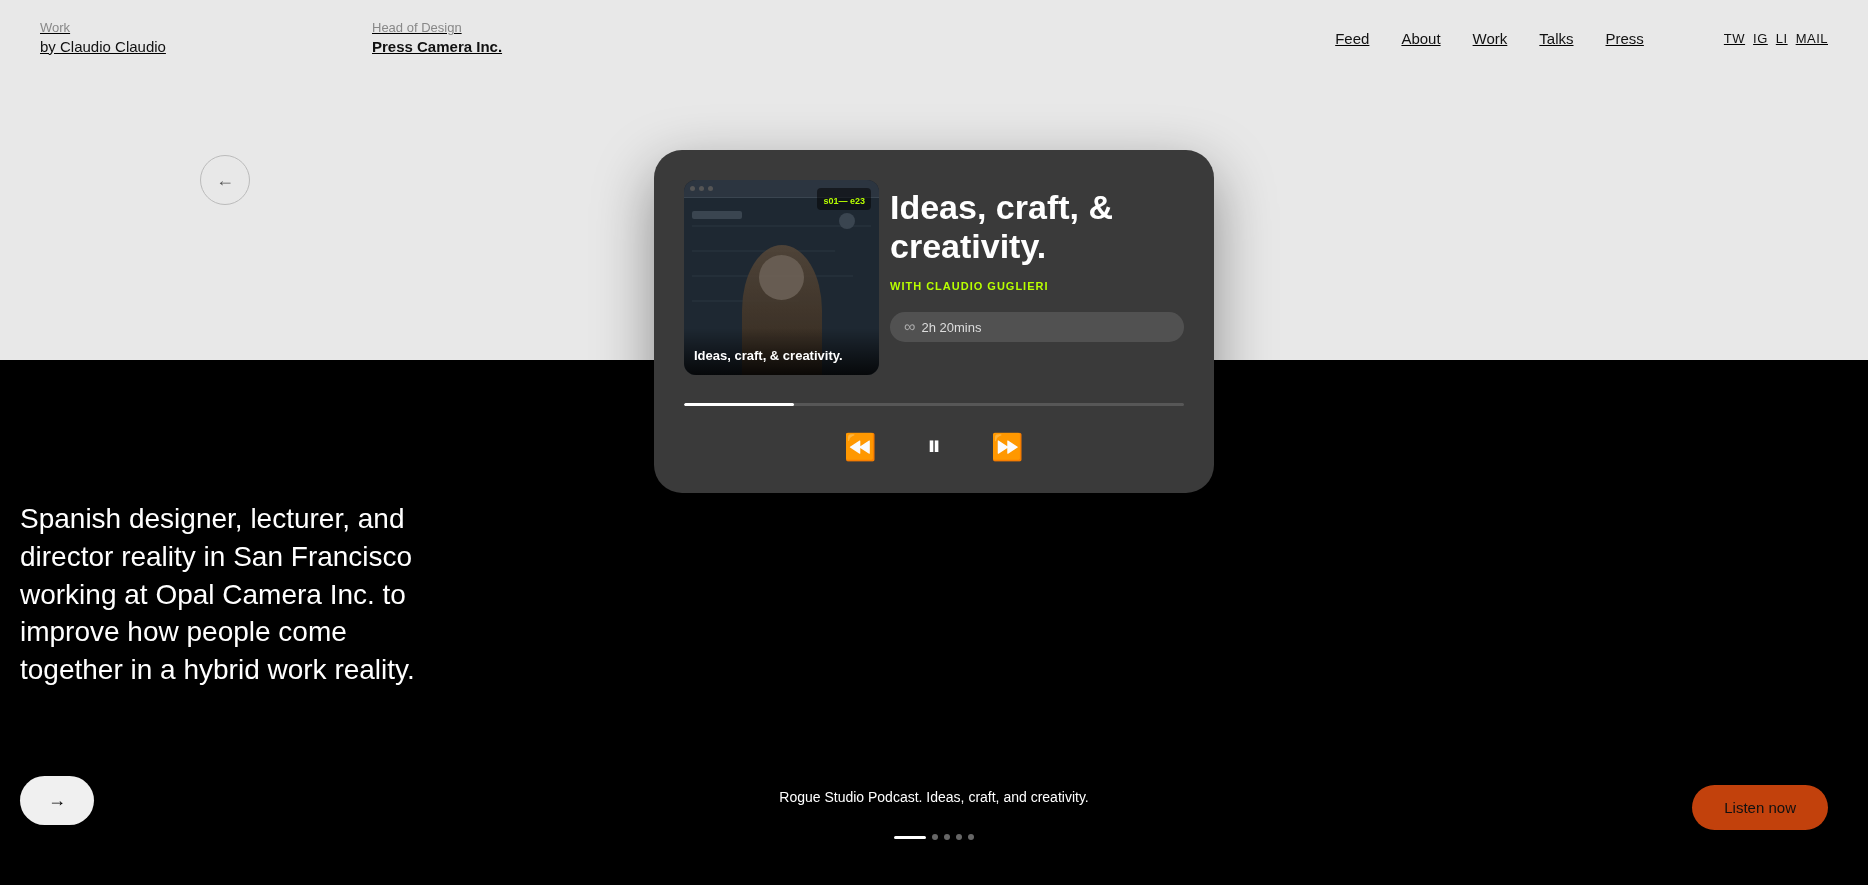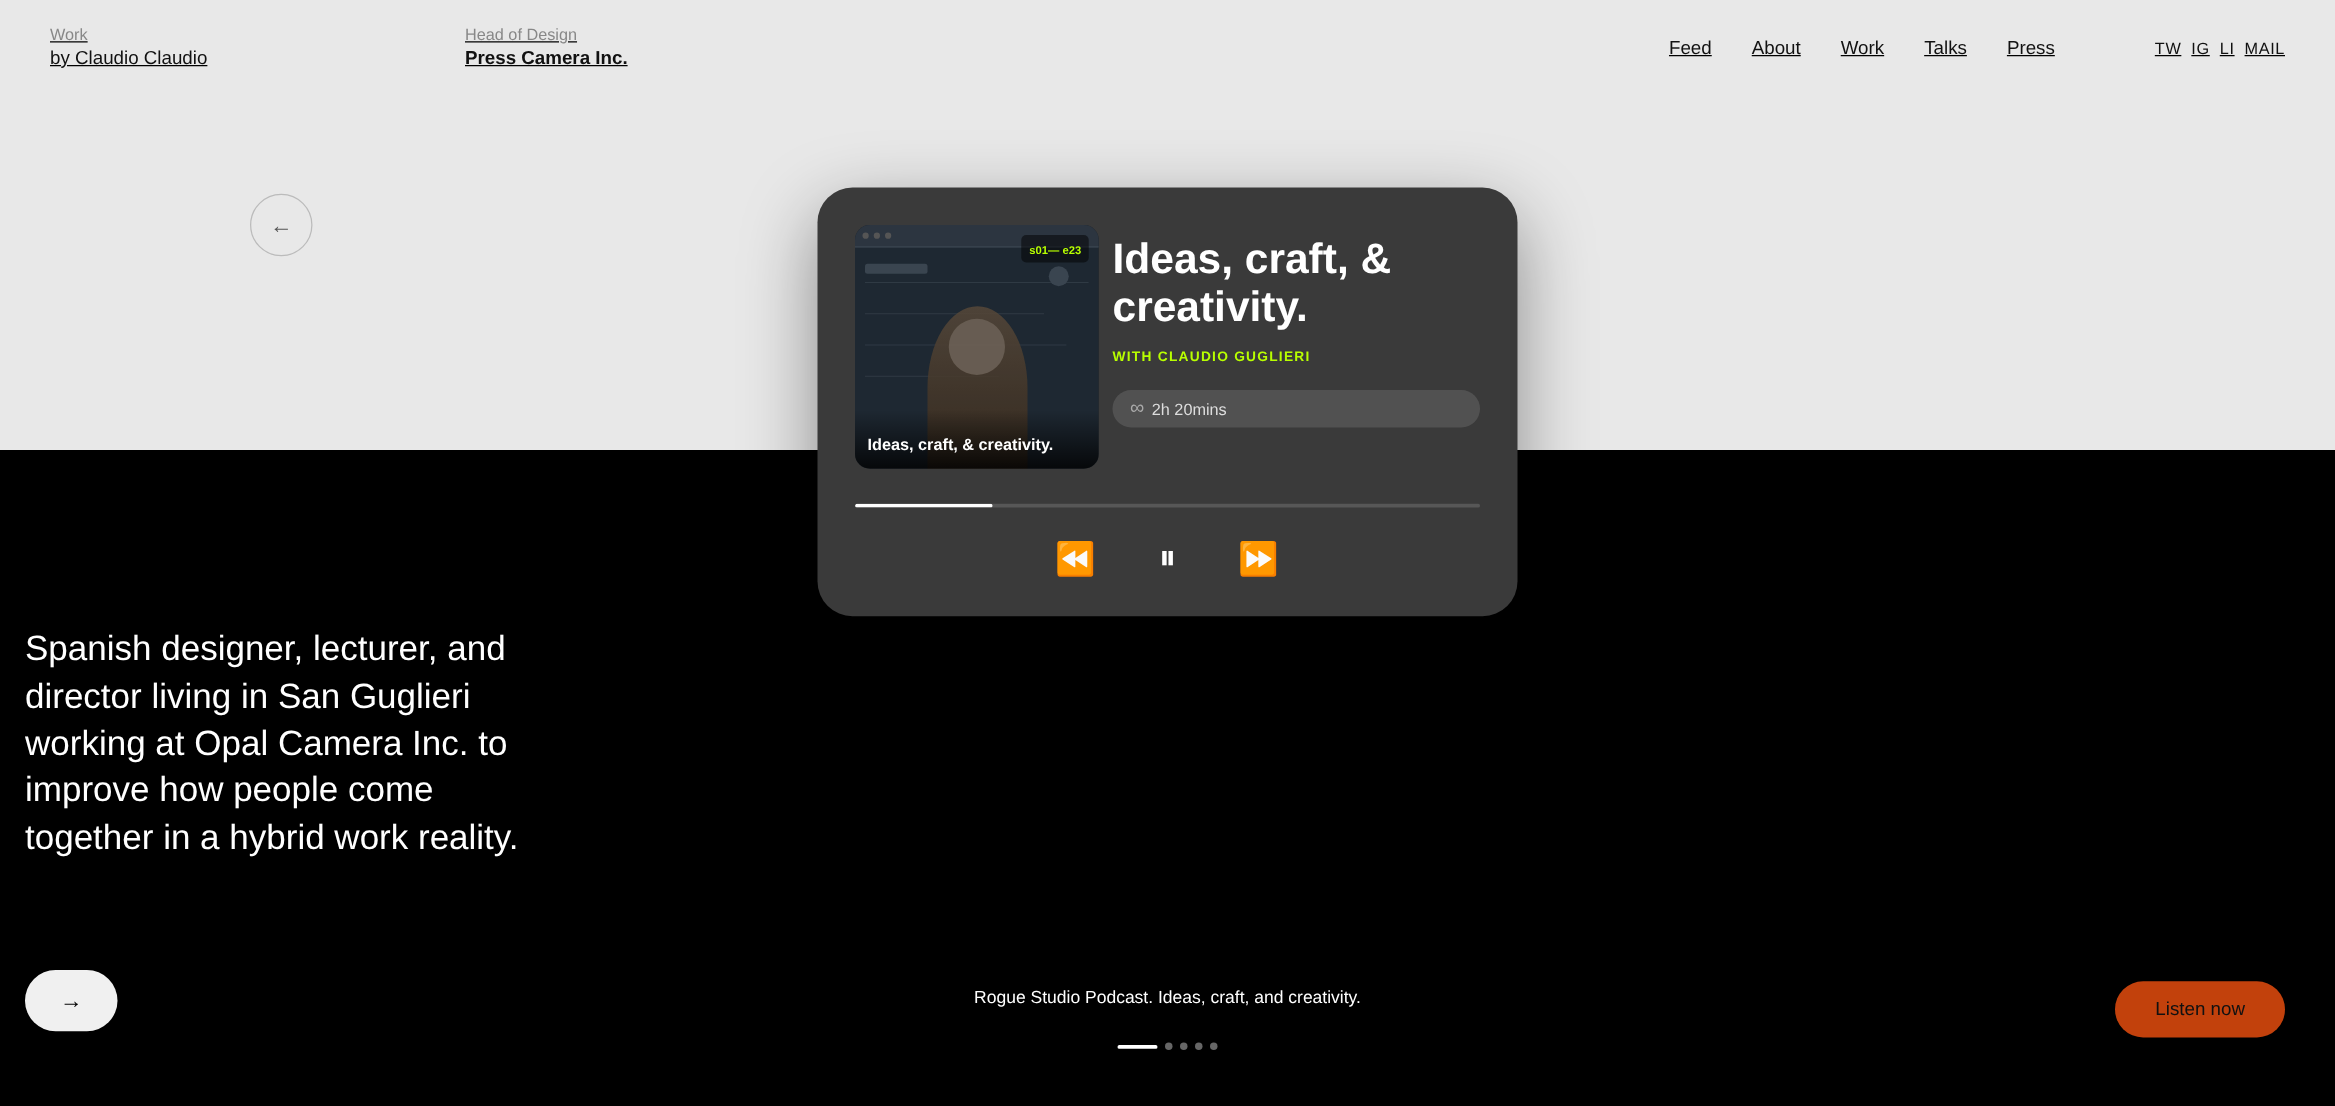--- a/index.html
+++ b/index.html
@@ -390,21 +390,21 @@
 
   <button class="back-button">
     <span>←</span>
   </button>
 
 </div>
 
 <div class="bottom-section">
   <div class="bottom-content">
 
-    <p class="bio-text">Spanish designer, lecturer, and director living in San Guglieri working at Opal Camera Inc. to improve how people come together in a hybrid work reality.</p>
+    <p class="bio-text">Spanish designer, lecturer, and director reality in San Francisco working at Opal Camera Inc. to improve how people come together in a hybrid work reality.</p>
 
     <button class="cta-button">
       <span class="cta-arrow">→</span>
     </button>
 
     <div class="podcast-label">Rogue Studio Podcast. Ideas, craft, and creativity.</div>
 
     <div class="dots-indicator">
       <div class="dot"></div>
       <div class="dot small"></div>

